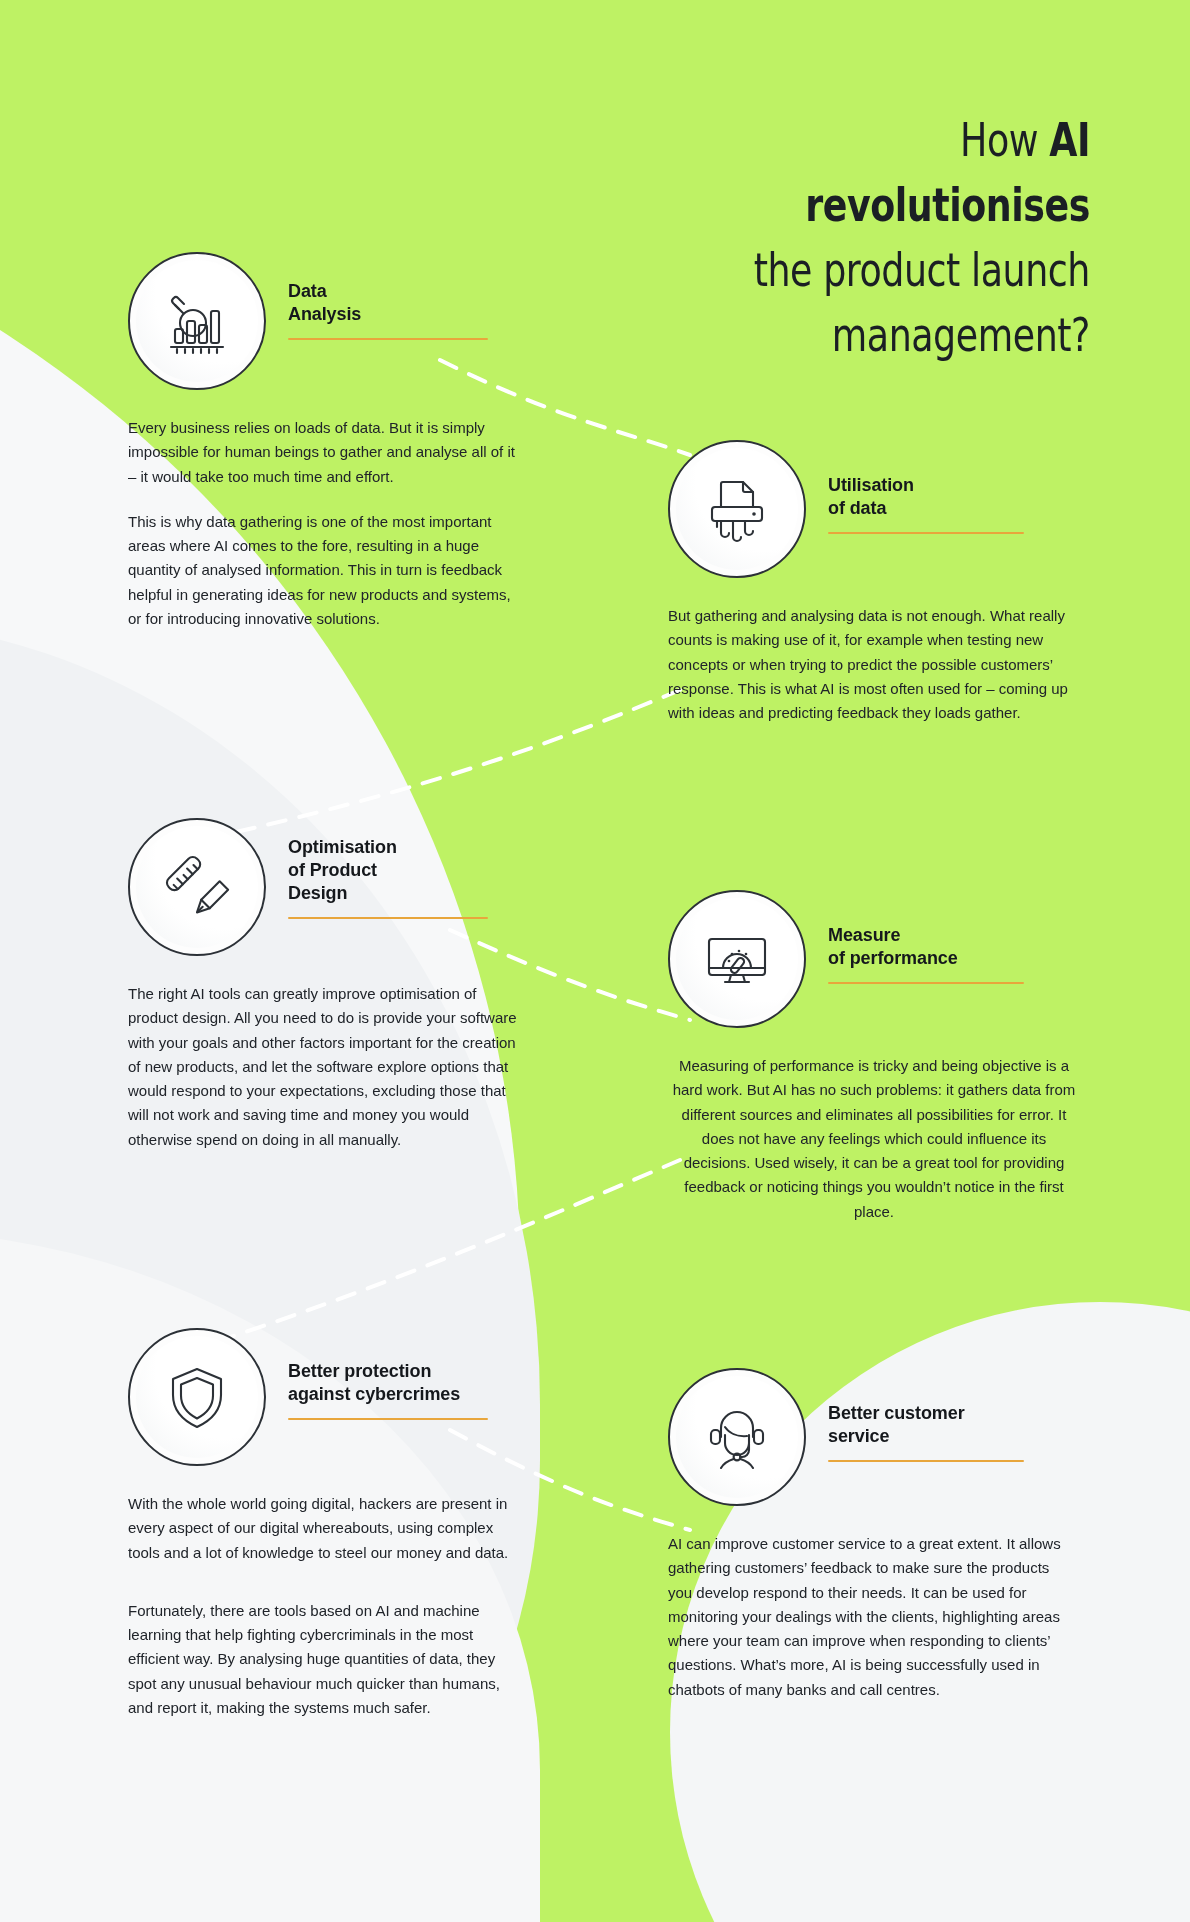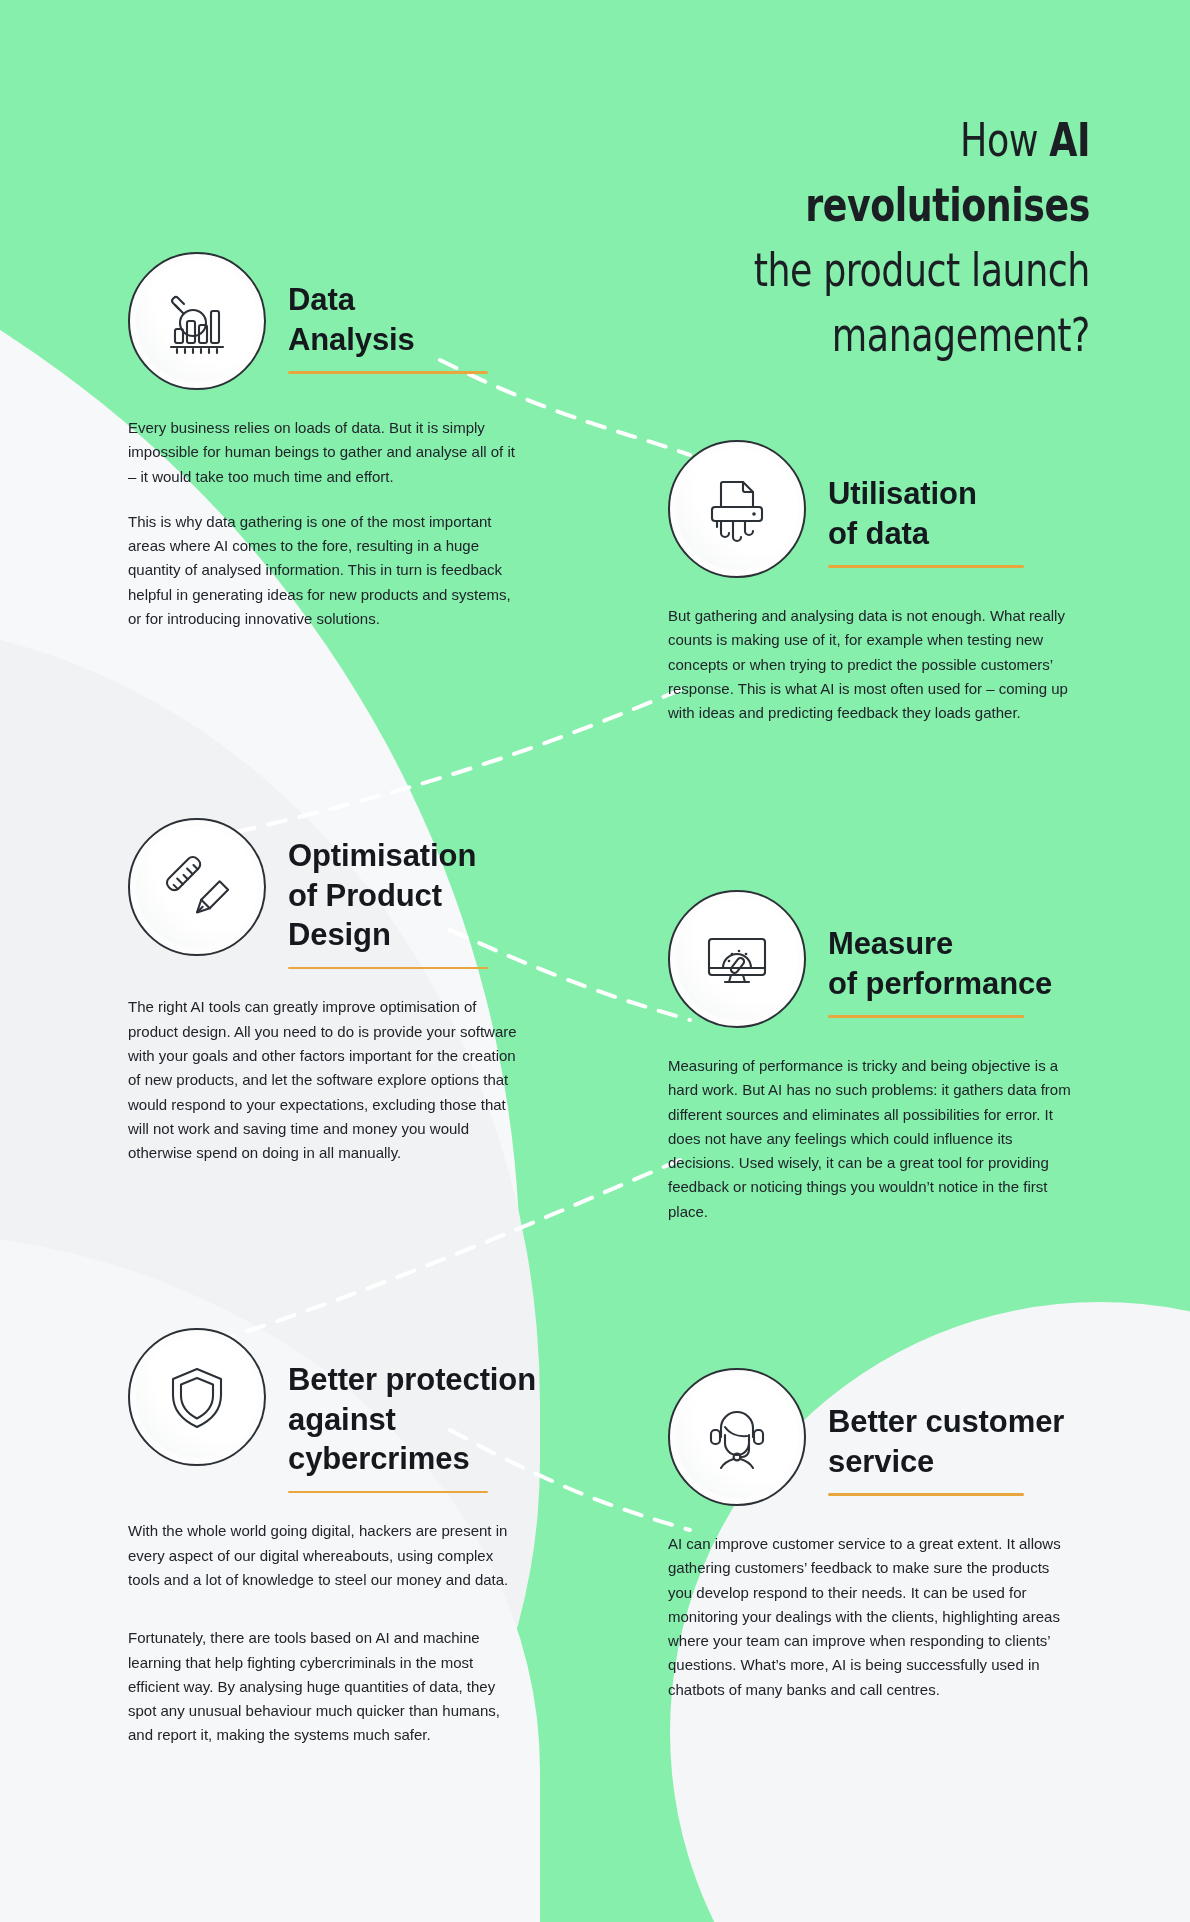--- a/index.html
+++ b/index.html
@@ -5,21 +5,21 @@
   html, body {
     margin: 0;
     padding: 0;
     background: #eceff1;
   }
   .page {
     position: relative;
     width: 1190px;
     height: 1922px;
     overflow: hidden;
-    background: #86efac;
+    background: #bef264;
     font-family: "Liberation Sans", sans-serif;
   }
 
   
   .bg-layer {
     position: absolute;
     inset: 0;
     overflow: hidden;
     pointer-events: none;
   }
@@ -121,21 +121,21 @@
   .icon-circle svg {
     position: relative;
     z-index: 2;
   }
 
   .head-text {
     padding-top: 28px;
     padding-left: 22px;
   }
   .sec-title {
-    font-size: 31px;
+    font-size: 18px;
     font-weight: 700;
     line-height: 1.28;
     color: #15181c;
     letter-spacing: -0.1px;
     white-space: pre-line;
   }
   .rule {
     margin-top: 12px;
     height: 2.4px;
     background: #e8a63c;
@@ -159,21 +159,21 @@
   #sec-util        { left: 668px;  top: 440px;  width: 420px; }
   #sec-util .rule  { width: 196px; }
   #sec-util .body-text { width: 406px; }
 
   #sec-design      { left: 128px;  top: 818px;  width: 400px; }
   #sec-design .rule{ width: 200px; }
   #sec-design .body-text { width: 394px; }
 
   #sec-measure     { left: 668px;  top: 890px;  width: 430px; }
   #sec-measure .rule { width: 196px; }
-  #sec-measure .body-text { width: 412px; }
+  #sec-measure .body-text { width: 412px; text-align: center; }
 
   #sec-cyber       { left: 128px;  top: 1328px; width: 430px; }
   #sec-cyber .rule { width: 200px; }
   #sec-cyber .body-text { width: 394px; }
 
   #sec-service     { left: 668px;  top: 1368px; width: 420px; }
   #sec-service .rule { width: 196px; }
   #sec-service .body-text { width: 400px; }
 
   

